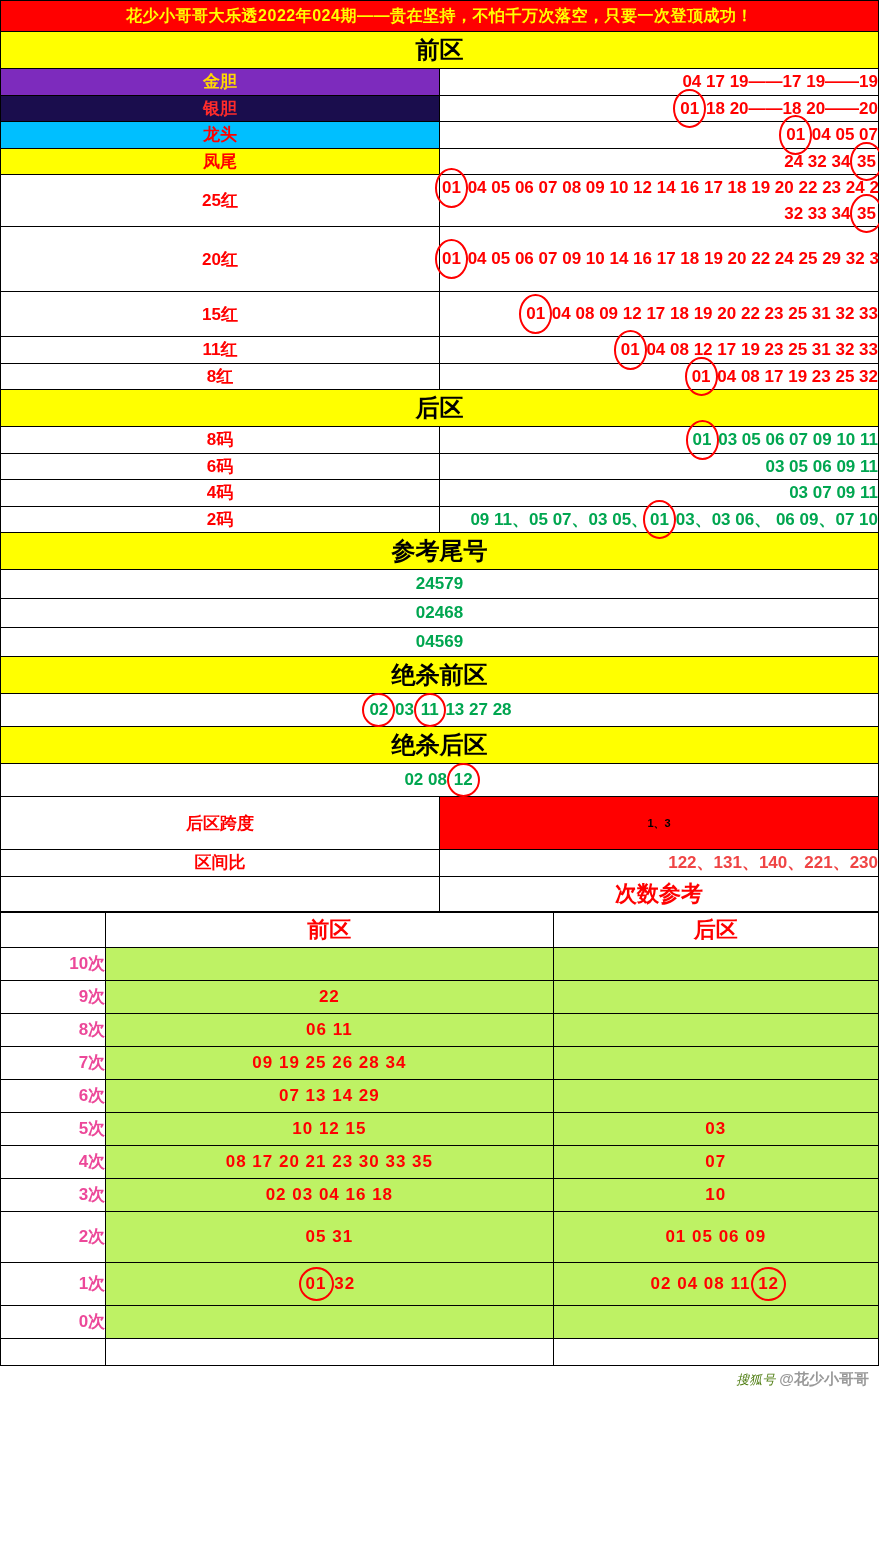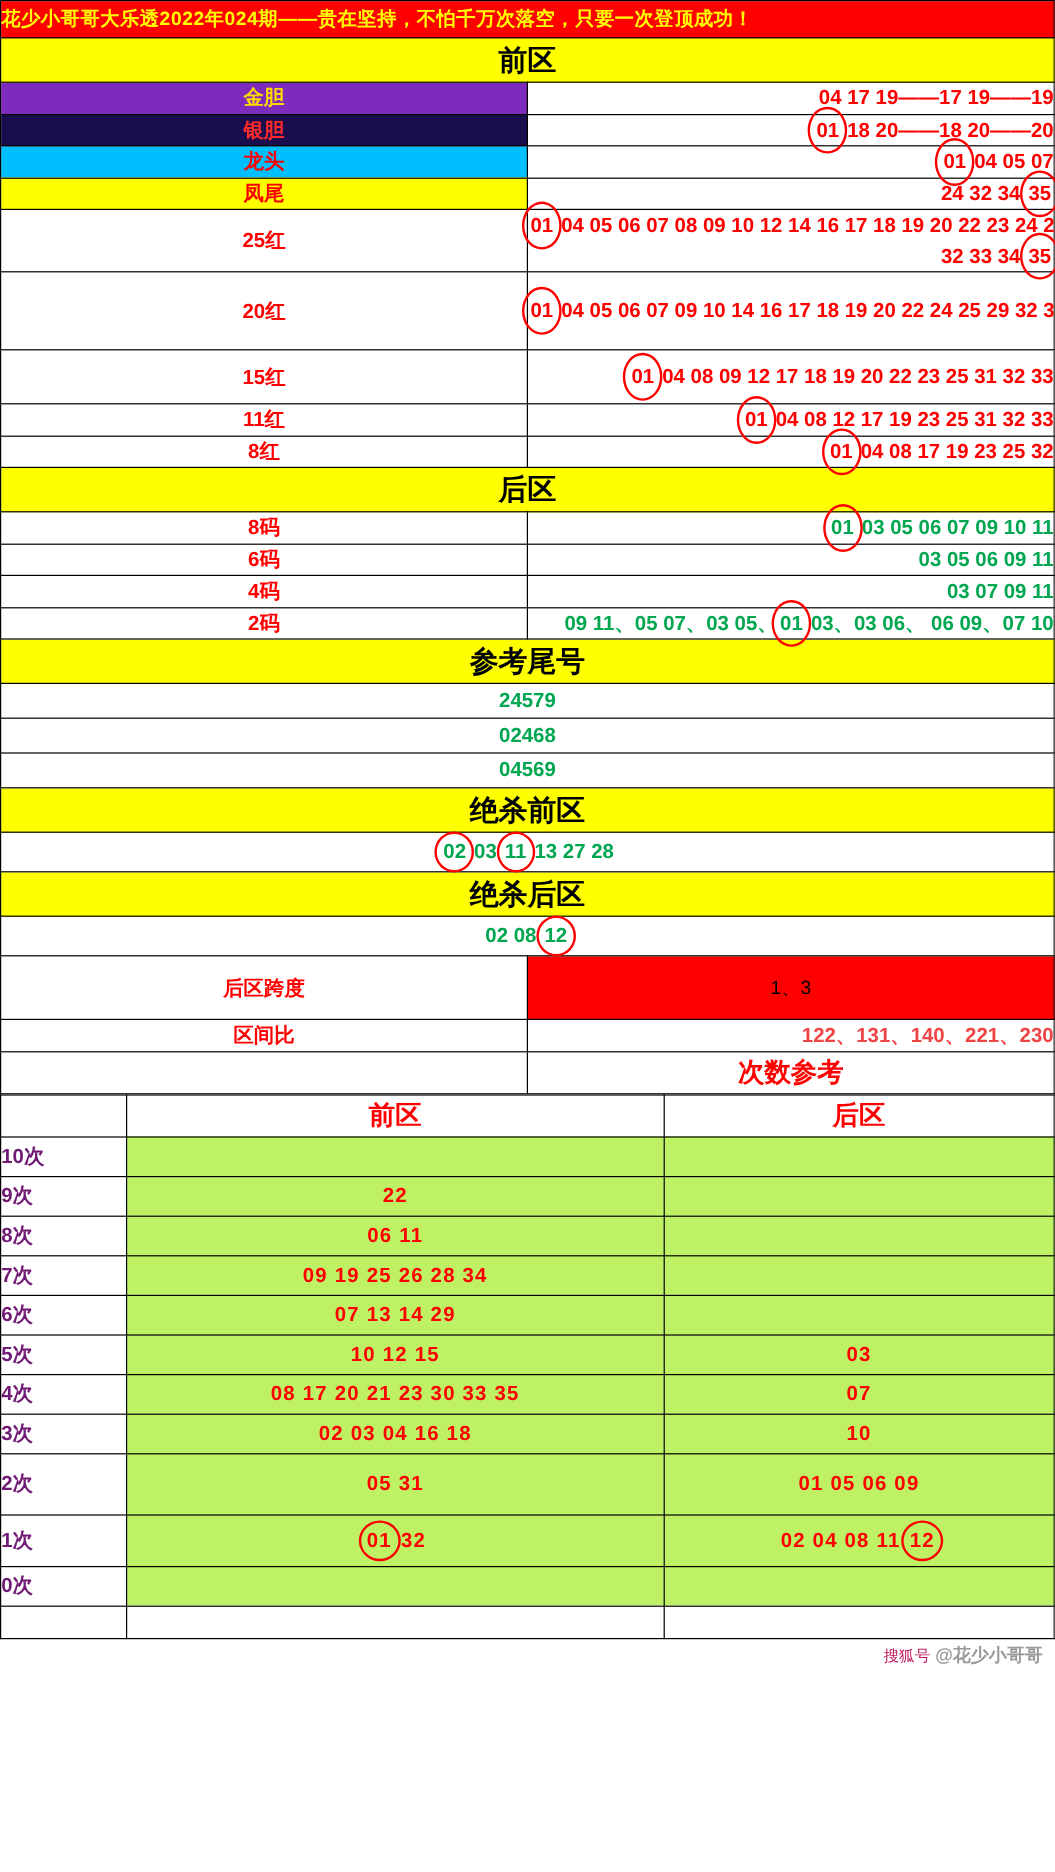--- a/index.html
+++ b/index.html
@@ -21,21 +21,21 @@
   table.main td{
     border:1px solid #000;
     padding:0;
     vertical-align:middle;
   }
   .banner{
     background:#ff0000;
     color:#ffff00;
     font-weight:bold;
     font-size:16px;
-    text-align:left;
+    text-align:center;
     height:30px;
     letter-spacing:0.5px;
   }
   .section-title{
     background:#ffff00;
     color:#000000;
     font-weight:bold;
     font-size:24px;
     text-align:center;
     height:36px;
@@ -66,40 +66,40 @@
   .tail-row{
     text-align:center;
     font-size:17px;
     font-weight:bold;
     color:#00a650;
     height:28px;
   }
   .redband{
     background:#ff0000;
     color:#000000;
-    font-weight:normal;
-    font-size:16px;
+    font-weight:bold;
+    font-size:11px;
     text-align:center;
     height:52px;
   }
   .freq-head{
     background:#ffffff;
     color:#ff0000;
     font-weight:bold;
     font-size:22px;
     text-align:center;
     height:34px;
   }
   .freq-lbl{
     width:105px;
     background:#ffffff;
-    color:#701a75;
-    font-weight:bold;
-    font-size:17px;
-    text-align:left;
+    color:#ec4899;
+    font-weight:bold;
+    font-size:17px;
+    text-align:right;
   }
   .freq-cell{
     background:#bef264;
     color:#ff0000;
     font-weight:bold;
     font-size:17px;
     text-align:center;
     height:32px;
     letter-spacing:1px;
   }
@@ -119,21 +119,21 @@
     border-radius:50%;
     pointer-events:none;
   }
   .watermark{
     text-align:right;
     font-size:15px;
     color:#999;
     padding:4px 10px 6px 0;
     font-weight:bold;
   }
-  .watermark .grey{color:#be185d;font-weight:normal;font-size:13px;}
+  .watermark .grey{color:#4d7c0f;font-weight:normal;font-size:13px;font-style:italic;}
 </style>
 </head>
 <body>
 
 <div class="sheet">
 <table class="main">
 
   <tbody>
         <tr>
     <td colspan="2" class="banner">花少小哥哥大乐透2022年024期——贵在坚持，不怕千万次落空，只要一次登顶成功！</td>

